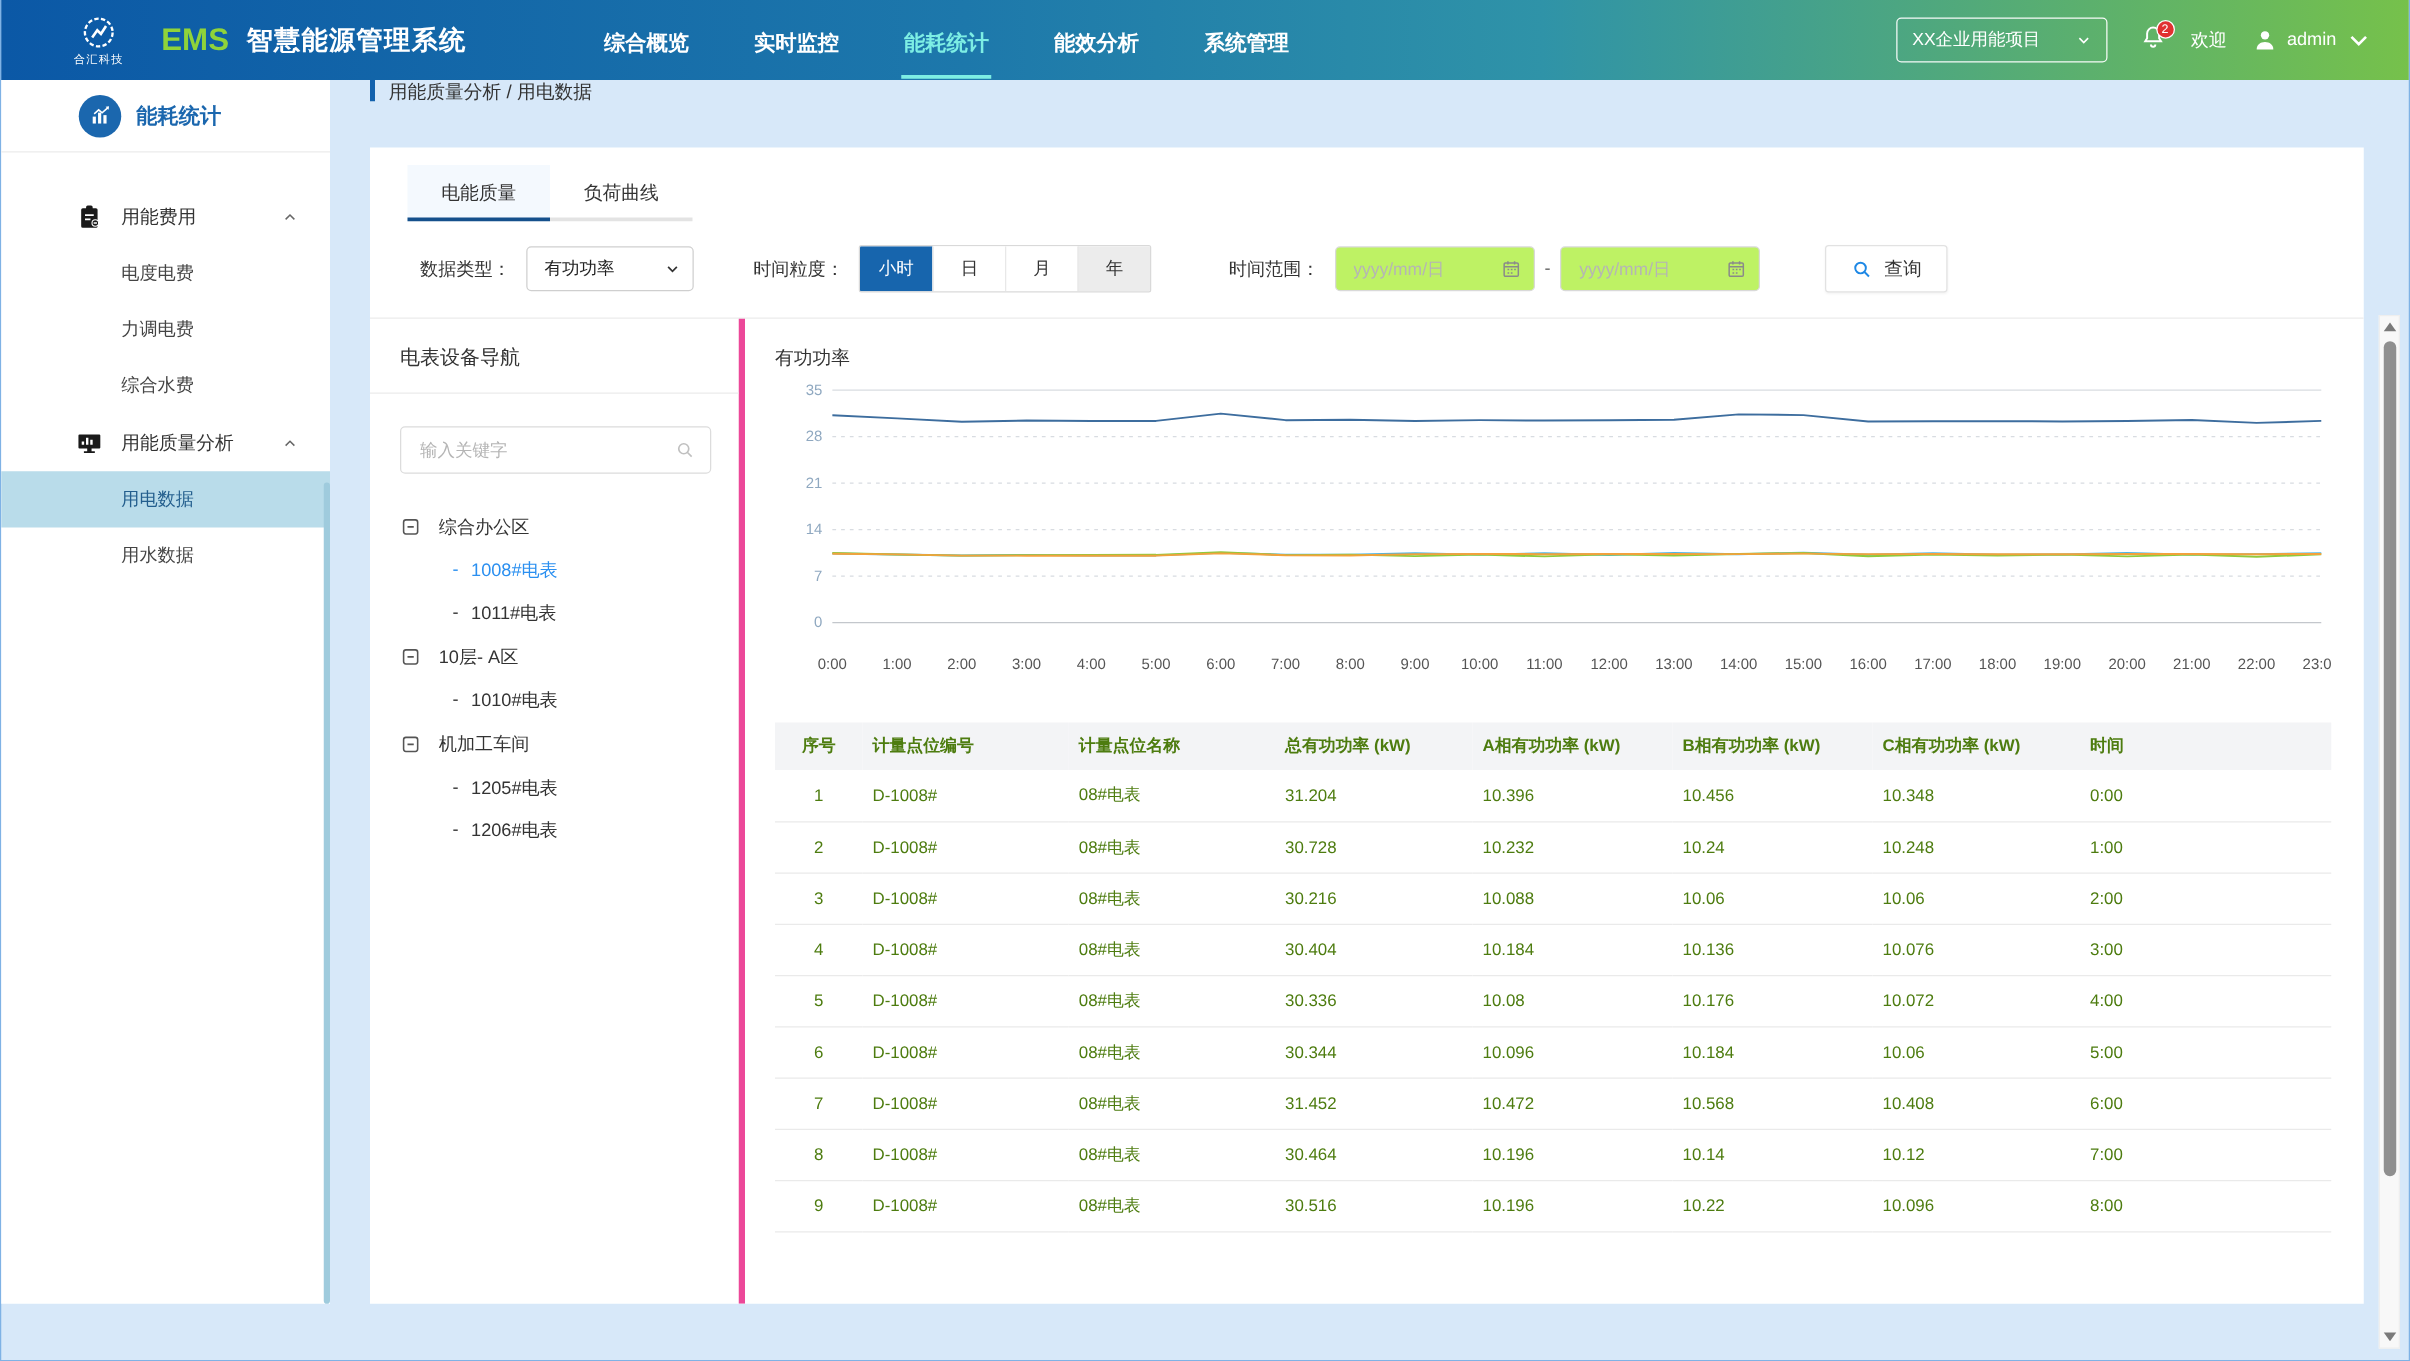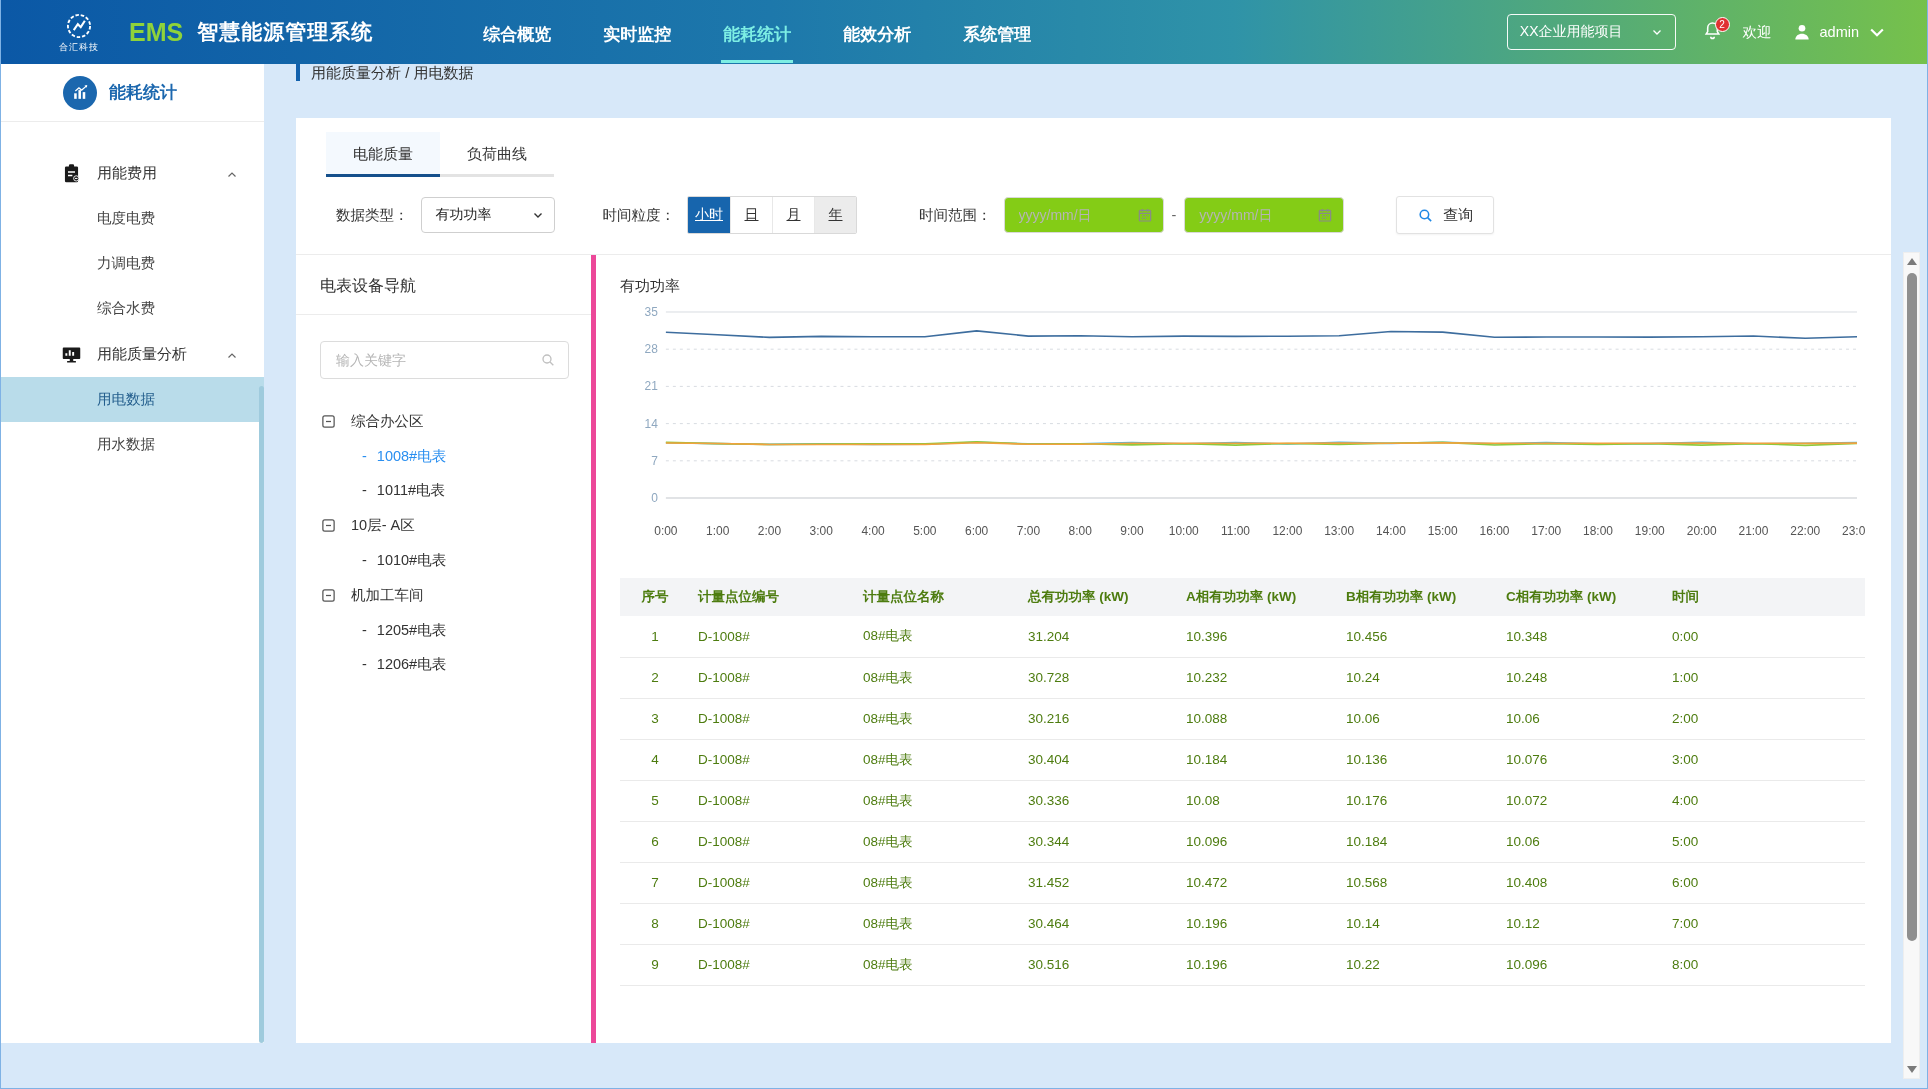--- a/index.html
+++ b/index.html
@@ -13,21 +13,21 @@
     background:linear-gradient(90deg,#0b58a6 0%,#1d78ab 40%,#2f93a8 64%,#76c14b 100%);}
   .brand{display:flex;align-items:center;gap:14px;padding-left:58px;}
   .logo{display:flex;flex-direction:column;align-items:center;color:#fff;line-height:1;}
   .logo svg{width:28px;height:28px;}
   .logo-label{font-size:9px;margin-top:3px;letter-spacing:1px;white-space:nowrap;}
   .ems{color:#8fd33a;font-size:25px;font-weight:bold;margin-left:16px;}
   .brand-title{color:#fff;font-size:21px;font-weight:bold;letter-spacing:1px;}
   .mainnav{display:flex;gap:48px;margin-left:108px;}
   .nav-item{color:#fff;font-size:17px;font-weight:bold;padding:21px 2px 14px 2px;cursor:pointer;border-bottom:3px solid transparent;}
   .nav-item.active{color:#7deee4;border-bottom-color:#7deee4;}
-  .topright{margin-left:auto;display:flex;align-items:center;gap:20px;padding-right:40px;color:#fff;}
+  .topright{margin-left:auto;display:flex;align-items:center;gap:20px;padding-right:30px;color:#fff;}
   .project-select{border:1px solid rgba(255,255,255,.95);border-radius:4px;padding:8px 12px;font-size:14px;
     display:flex;align-items:center;gap:28px;cursor:pointer;white-space:nowrap;}
   .chev{width:12px;height:12px;}
   .bell-wrap{position:relative;cursor:pointer;margin-left:6px;}
   .bell-wrap svg{width:21px;height:21px;}
   .badge{position:absolute;top:-3px;right:-7px;background:#e03131;color:#fff;border-radius:50%;
     min-width:15px;height:15px;font-size:10px;display:flex;align-items:center;justify-content:center;border:1px solid #fff;}
   .welcome{font-size:14.5px;}
   .user-wrap{display:flex;align-items:center;gap:8px;cursor:pointer;}
   .user-wrap svg{width:20px;height:20px;}
@@ -61,27 +61,27 @@
   .tab{width:114px;text-align:center;padding:13px 0 10px 0;font-size:15px;color:#333;cursor:pointer;border-bottom:3px solid #e3e3e3;}
   .tab.active{background:#f4f9fe;border-bottom-color:#15508c;}
 
   
   .filters{display:flex;align-items:center;padding:19px 0 20px 40px;border-bottom:1px solid #ececec;flex:0 0 auto;font-size:14.5px;color:#333;}
   .f-label{margin-right:12px;white-space:nowrap;}
   .select-box{width:134px;height:36px;border:1px solid #cfcfcf;border-radius:4px;display:flex;align-items:center;
     justify-content:space-between;padding:0 10px 0 14px;font-size:14px;color:#222;cursor:pointer;margin-right:48px;}
   .select-box .chev{color:#333;}
   .seg{display:flex;border:1px solid #d9d9d9;border-radius:2px;overflow:hidden;margin-right:62px;}
-  .seg-btn{width:42px;height:36px;display:flex;align-items:center;justify-content:center;font-size:14px;color:#333;
-    background:#fff;border-left:1px solid #e8e8e8;cursor:pointer;text-decoration:underline;}
+  .seg-btn{width:58px;height:36px;display:flex;align-items:center;justify-content:center;font-size:14px;color:#333;
+    background:#fff;border-left:1px solid #e8e8e8;cursor:pointer;}
   .seg-btn:first-child{border-left:none;}
   .seg-btn.active{background:#1765ad;color:#fff;}
   .seg-btn.muted{background:#ececec;}
   .date-input{width:160px;height:36px;border:1px solid #d9d9d9;border-radius:4px;display:flex;align-items:center;
-    padding:0 10px 0 12px;background:#84cc16;}
+    padding:0 10px 0 12px;background:#bef264;}
   .date-input input{border:none;outline:none;flex:1;min-width:0;font-size:14px;color:#333;font-family:inherit;background:transparent;}
   .date-input input::placeholder{color:#b5b5b5;}
   .date-input svg{width:16px;height:16px;color:#8a8a8a;flex:0 0 16px;cursor:pointer;}
   .range-sep{margin:0 8px;color:#666;}
   .query-btn{margin-left:52px;height:38px;border:1px solid #e2e2e2;border-radius:3px;background:#fff;display:flex;
     align-items:center;gap:9px;padding:0 20px;font-size:15px;color:#333;cursor:pointer;box-shadow:0 1px 2px rgba(0,0,0,.05);}
   .query-btn svg{width:17px;height:17px;color:#1e88e5;}
 
   
   .panels{flex:1;display:flex;min-height:0;}

